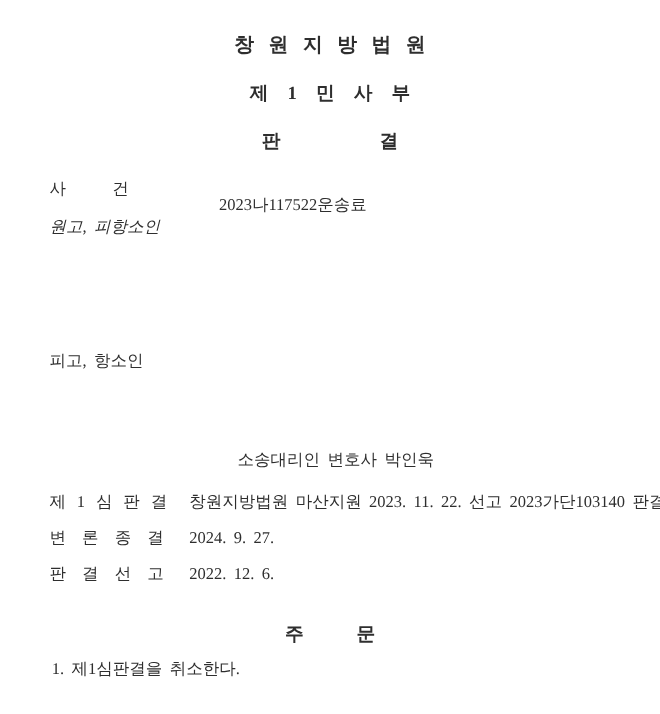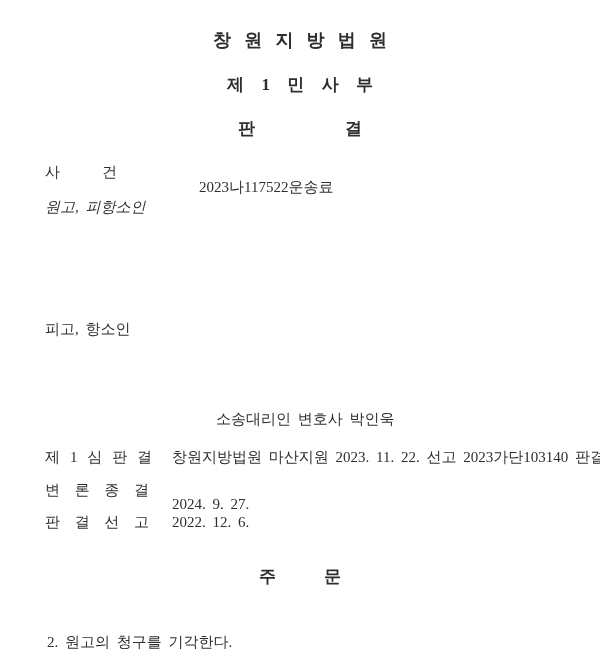--- a/index.html
+++ b/index.html
@@ -40,21 +40,21 @@
   .value-case  { top: 165px; }
   .case-type-gap { display: inline-block; }
 
   .plaintiff   { top: 200px; left: 45px; font-style: italic; }
   .defendant   { top: 322px; left: 45px; }
   .representative { top: 412px; left: 172px; margin-left: 44px; }
 
   .label-first { top: 450px; width: 107px; font-size: 15px; }
   .value-first { top: 450px; }
   .label-hearing { top: 483px; width: 104px; font-size: 15px; }
-  .value-hearing { top: 483px; margin-top: 14px; }
+  .value-hearing { top: 483px; }
   .label-sentence { top: 515px; width: 104px; font-size: 15px; }
   .value-sentence { top: 515px; }
 
   .order-item-1 { top: 602px; left: 47px; }
   .order-item-2 { top: 635px; left: 47px; }
 </style>
 </head>
 <body>
 
 <div class="page">
@@ -118,16 +118,16 @@
       <span>선</span>
       <span>고</span>
     </div>
   <div class="abs value-col value-sentence body-text">2022. 12. 6.</div>
 
   <div class="abs centered spread order-head">
       <span>주</span>
       <span>문</span>
     </div>
 
+  <div class="abs order-item-1 body-text">1. 제1심판결을 취소한다.</div>
 
-  <div class="abs order-item-2 body-text">2. 원고의 청구를 기각한다.</div>
 
 </div>
 
 </body></html>

